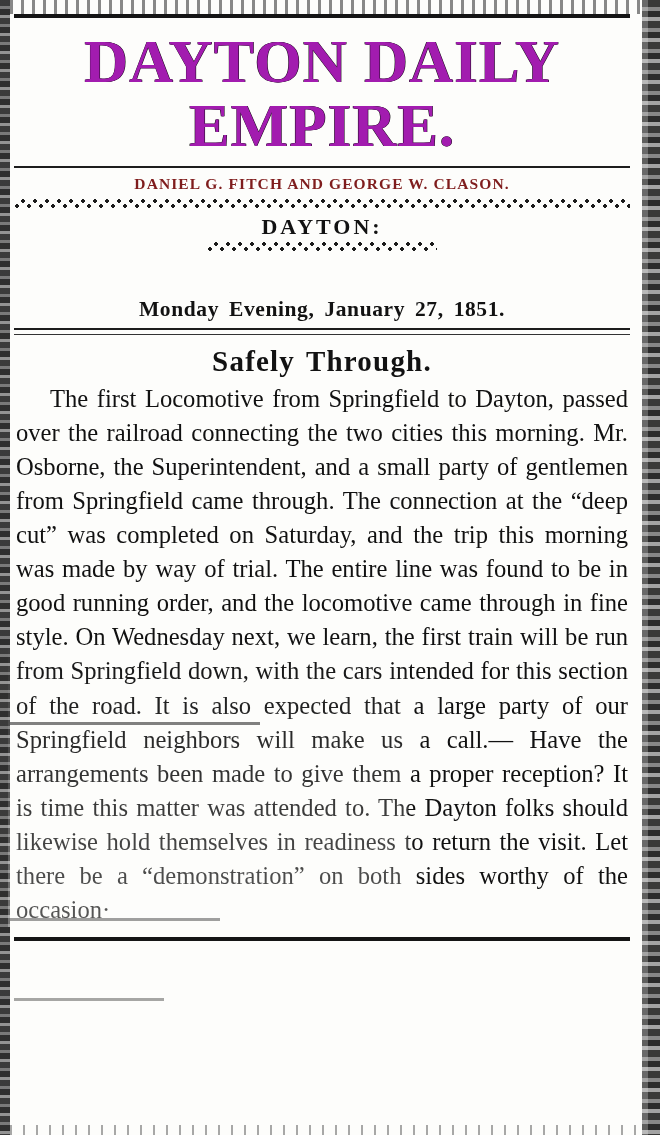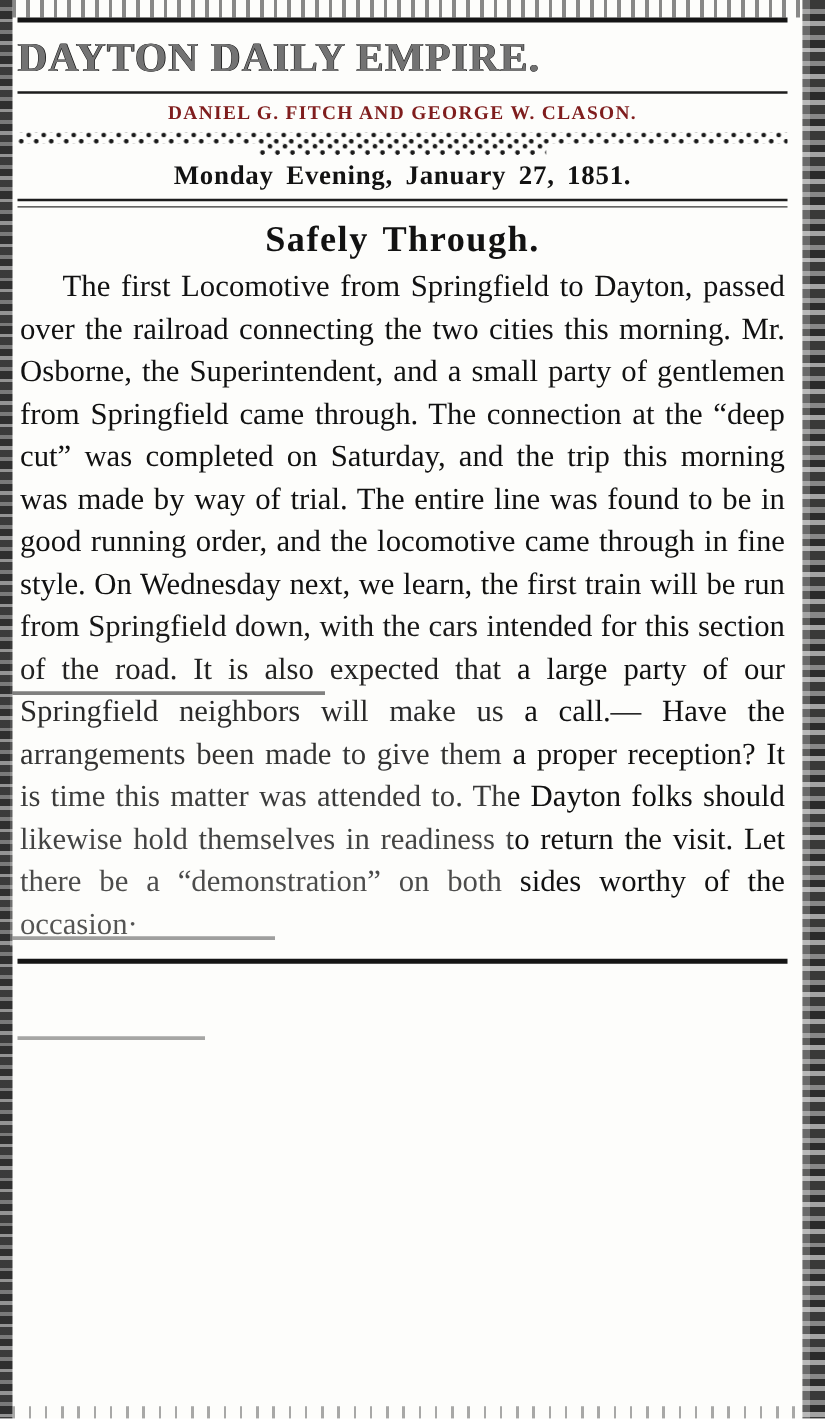--- a/index.html
+++ b/index.html
@@ -96,27 +96,28 @@
     background-image:
       radial-gradient(circle at 3px 7px, #1b1b1b 1.6px, rgba(0,0,0,0) 2.1px),
       radial-gradient(circle at 9px 2px, #1b1b1b 1.6px, rgba(0,0,0,0) 2.1px);
     background-size: 12px 9px;
     background-repeat: repeat-x;
   }
   .rule-wavy.short { margin: 0 auto; }
 
   
   .masthead {
-    font-family: "Liberation Serif", serif;
-    font-weight: bold;
-    font-size: 33px;
+    text-align: center;
+    font-family: "Liberation Serif", serif;
+    font-weight: bold;
+    font-size: 61px;
     letter-spacing: 1px;
     line-height: 1.05;
     padding: 12px 0 8px 0;
-    color: #737373;
+    color: #a21caf;
     text-shadow: 0.5px 0 0 #0d0d0d, -0.4px 0 0 #0d0d0d;
   }
 
   .editors {
     text-align: center;
     font-family: "Liberation Serif", serif;
     font-weight: bold;
     font-size: 15.5px;
     letter-spacing: 1.1px;
     padding: 7px 0 6px 0;
@@ -133,20 +134,21 @@
   }
 
   .dateline-date {
     text-align: center;
     font-family: "Liberation Serif", serif;
     font-weight: bold;
     font-size: 21.5px;
     letter-spacing: 0.6px;
     padding: 4px 0 6px 0;
     word-spacing: 4px;
+    margin-top: 42px;
   }
 
   .headline {
     text-align: center;
     font-family: "Liberation Serif", serif;
     font-weight: bold;
     font-size: 29px;
     letter-spacing: 1.2px;
     padding: 10px 0 4px 0;
     word-spacing: 3px;
@@ -203,20 +205,21 @@
     <div class="rule-thick"></div>
 
     <div class="masthead">DAYTON DAILY EMPIRE.</div>
 
     <div class="rule-thin"></div>
 
     <div class="editors">DANIEL G. FITCH AND GEORGE W. CLASON.</div>
 
     <div class="rule-wavy"></div>
 
+    <div class="dateline-city">DAYTON:</div>
 
     <div class="rule-wavy short" style="width:230px;"></div>
 
     <div class="dateline-date">Monday  Evening,  January  27,  1851.</div>
 
     <div class="rule-thin"></div>
     <div style="height:4px"></div>
     <div class="rule-hair"></div>
 
     <div class="headline">Safely Through.</div>

